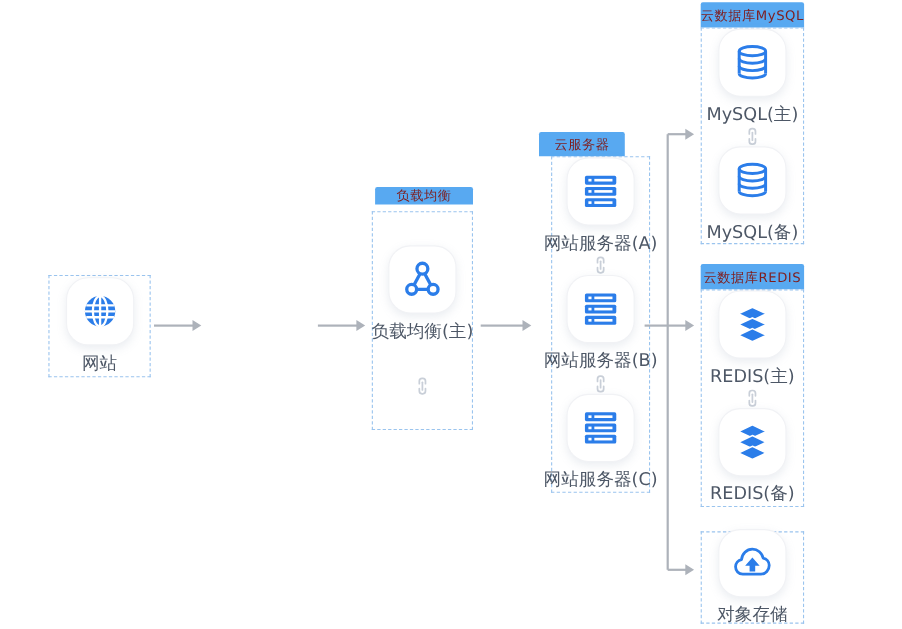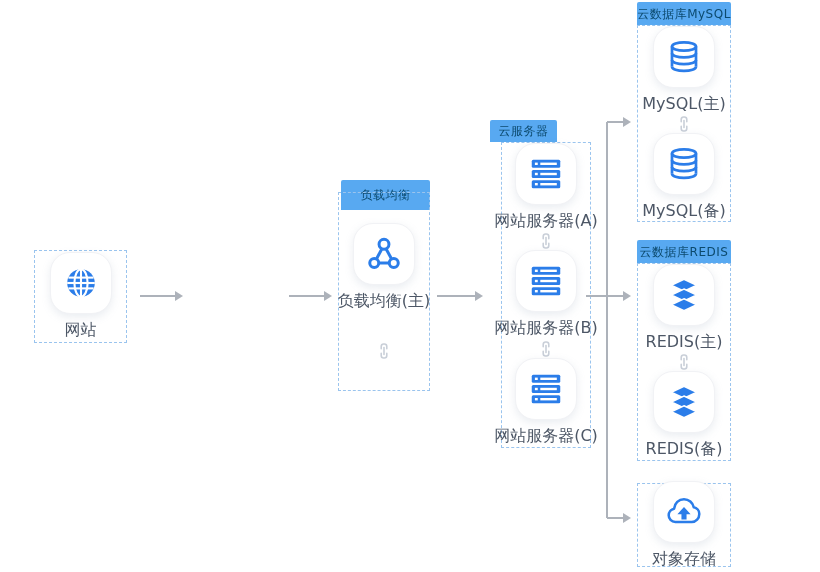--- a/index.html
+++ b/index.html
@@ -10,57 +10,57 @@
     --label-text:#4d5766;
     --link-gray:#c9cfd8;
   }
   *{box-sizing:border-box;margin:0;padding:0;}
   body{background:#fff;font-family:"DejaVu Sans","Liberation Sans",sans-serif;}
   .canvas{position:relative;width:820px;height:572px;background:#fff;overflow:hidden;}
 
   .dashed-box{position:absolute;border:1px dashed var(--dashed-border);display:flex;flex-direction:column;align-items:center;justify-content:space-evenly;}
   .dashed-box.single{justify-content:center;}
 
-  .group-header{position:absolute;background:var(--header-blue);color:#0c4a6e;font-size:12px;line-height:1;display:flex;align-items:center;justify-content:center;border-radius:2px 2px 0 0;letter-spacing:.5px;white-space:nowrap;}
+  .group-header{position:absolute;background:var(--header-blue);color:#7f1d1d;font-size:12px;line-height:1;display:flex;align-items:center;justify-content:center;border-radius:2px 2px 0 0;letter-spacing:.5px;white-space:nowrap;}
 
   .node{display:flex;flex-direction:column;align-items:center;}
   .squircle{width:62px;height:62px;background:#fff;border:1px solid #f1f2f5;border-radius:20px;box-shadow:0 3px 9px rgba(140,155,175,.18);display:flex;align-items:center;justify-content:center;color:var(--icon-blue);}
   .node-label{margin-top:6px;font-size:16px;color:var(--label-text);white-space:nowrap;}
 
   .chain{display:flex;align-items:center;justify-content:center;height:18px;}
 
   .h-arrow{position:absolute;height:2px;background:var(--arrow-gray);}
   .h-arrow::after{content:'';position:absolute;right:-7px;top:-4px;width:0;height:0;border-left:8px solid var(--arrow-gray);border-top:5px solid transparent;border-bottom:5px solid transparent;}
   .v-line{position:absolute;width:2px;background:var(--arrow-gray);}
 </style>
 </head>
 <body>
 
 <div class="canvas">
 
-  <div class="dashed-box single" style="left:34px;top:250px;width:93px;height:93px;">
+  <div class="dashed-box single" style="left:44px;top:250px;width:93px;height:93px;">
     <div class="node">
       <div class="squircle">
         <svg width="36" height="36" viewBox="0 0 24 24">
           <circle cx="12" cy="12" r="9.2" fill="currentColor"></circle>
           <g stroke="#fff" stroke-width="1.4" fill="none">
             <ellipse cx="12" cy="12" rx="4.4" ry="9.2"></ellipse>
             <line x1="12" y1="2.8" x2="12" y2="21.2"></line>
             <line x1="3.6" y1="8.4" x2="20.4" y2="8.4"></line>
             <line x1="3.6" y1="15.6" x2="20.4" y2="15.6"></line>
             <line x1="2.8" y1="12" x2="21.2" y2="12"></line>
           </g>
         </svg>
       </div>
       <div class="node-label">网站</div>
     </div>
   </div>
 
 
-  <div class="group-header" style="left:341px;top:180px;width:89px;height:30px;">负载均衡</div>
+  <div class="group-header" style="left:341px;top:170px;width:89px;height:16px;">负载均衡</div>
   <div class="dashed-box" style="left:338px;top:192px;width:92px;height:199px;">
     <div class="node">
       <div class="squircle">
         <svg width="36" height="36" viewBox="0 0 24 24">
           <g stroke="currentColor" stroke-width="2" fill="none">
             <line x1="12" y1="6" x2="5.5" y2="18"></line>
             <line x1="12" y1="6" x2="18.5" y2="18"></line>
             <line x1="5.5" y1="18" x2="18.5" y2="18"></line>
             <circle cx="12" cy="5.5" r="3.3" fill="#fff"></circle>
             <circle cx="5.5" cy="18" r="3" fill="#fff"></circle>
@@ -74,21 +74,21 @@
       <svg width="14" height="18" viewBox="0 0 16 20">
         <g fill="none" stroke="#c9cfd8" stroke-width="1.8" stroke-linecap="round">
           <path d="M4.8 7.5 V4.8 Q4.8 2 7.6 2 H8.4 Q11.2 2 11.2 4.8 V7.5"></path>
           <path d="M4.8 12.5 V15.2 Q4.8 18 7.6 18 H8.4 Q11.2 18 11.2 15.2 V12.5"></path>
           <line x1="8" y1="6" x2="8" y2="14"></line>
         </g>
       </svg>
     </div>
   </div>
 
-  <div class="group-header" style="left:490px;top:120px;width:67px;height:22px;">云服务器</div>
+  <div class="group-header" style="left:490px;top:120px;width:78px;height:22px;">云服务器</div>
   <div class="dashed-box" style="left:501px;top:142px;width:90px;height:306px;">
     <div class="node">
       <div class="squircle">
         <svg width="36" height="36" viewBox="0 0 24 24">
           <g fill="currentColor">
             <rect x="2.5" y="2.5" width="19" height="5.4" rx="1"></rect>
             <rect x="2.5" y="9.3" width="19" height="5.4" rx="1"></rect>
             <rect x="2.5" y="16.1" width="19" height="5.4" rx="1"></rect>
           </g>
           <g fill="#fff">

